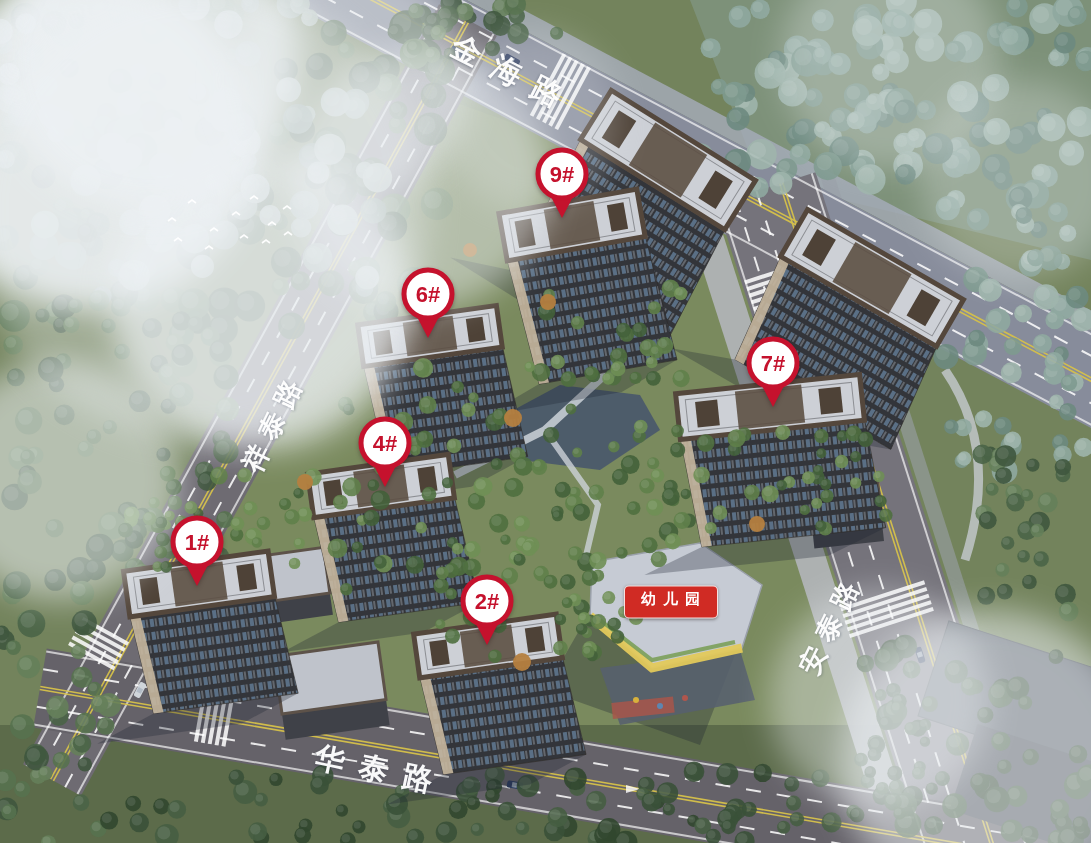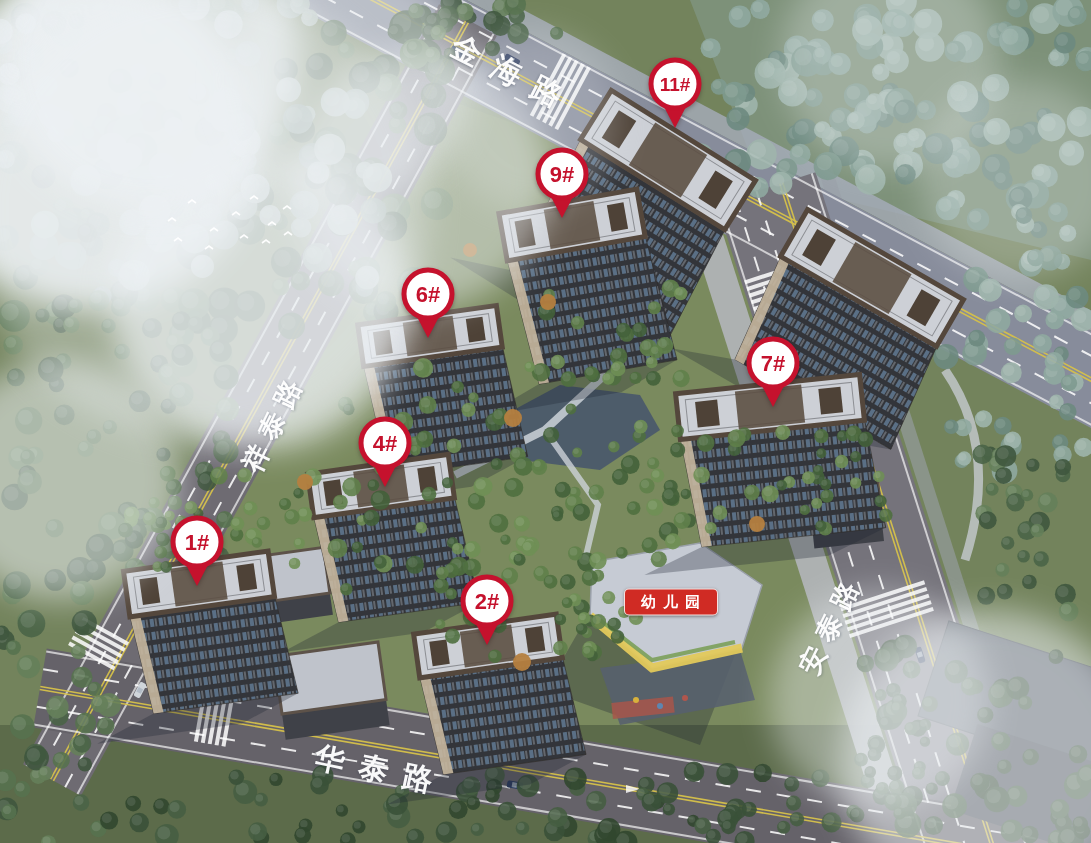--- a/index.html
+++ b/index.html
@@ -12,21 +12,21 @@
   .overlay{position:absolute;left:0;top:0;width:100%;height:100%;pointer-events:none;}
   .road-label{
     position:absolute;color:#fff;font-weight:600;white-space:nowrap;
     text-shadow:0 1px 3px rgba(30,40,60,.35);opacity:.96;pointer-events:none;
   }
   .pin{position:absolute;width:60px;height:78px;pointer-events:auto;cursor:pointer;
        filter:drop-shadow(0 2px 2px rgba(40,20,20,.35));}
   .badge{
     position:absolute;transform:translate(-50%,-50%);
     color:#fff;font-weight:bold;font-size:15px;letter-spacing:7px;
-    padding:3px 10px 3px 16px;border-radius:5px;
+    padding:3px 10px 9px 16px;border-radius:5px;
     border:1.5px solid rgba(255,255,255,.85);
     box-shadow:0 1px 3px rgba(40,30,30,.4);white-space:nowrap;pointer-events:none;
   }
 </style>
 </head>
 <body>
 
 <div class="stage">
   <svg class="scene" id="scene" width="1091" height="843" viewBox="0 0 1091 843">
       <defs>
@@ -2120,20 +2120,15 @@
       <div class="pin" style="left: 743px; top: 336px;"><svg width="60" height="78" viewBox="0 0 60 78">
       <polygon points="16,44 44,44 30,71" fill="#C5122D"></polygon>
       <circle cx="30" cy="27" r="24" fill="#FFFFFF" stroke="#C5122D" stroke-width="5"></circle>
       <text x="30" y="34.92" text-anchor="middle" font-family="Liberation Sans, DejaVu Sans, sans-serif" font-size="22" font-weight="bold" fill="#C5122D">7#</text>
     </svg></div>
       <div class="pin" style="left: 532px; top: 147px;"><svg width="60" height="78" viewBox="0 0 60 78">
       <polygon points="16,44 44,44 30,71" fill="#C5122D"></polygon>
       <circle cx="30" cy="27" r="24" fill="#FFFFFF" stroke="#C5122D" stroke-width="5"></circle>
       <text x="30" y="34.92" text-anchor="middle" font-family="Liberation Sans, DejaVu Sans, sans-serif" font-size="22" font-weight="bold" fill="#C5122D">9#</text>
     </svg></div>
-      <div class="pin" style="left: 645px; top: 57px;"><svg width="60" height="78" viewBox="0 0 60 78">
-      <polygon points="16,44 44,44 30,71" fill="#C5122D"></polygon>
-      <circle cx="30" cy="27" r="24" fill="#FFFFFF" stroke="#C5122D" stroke-width="5"></circle>
-      <text x="30" y="33.84" text-anchor="middle" font-family="Liberation Sans, DejaVu Sans, sans-serif" font-size="19" font-weight="bold" fill="#C5122D">11#</text>
-    </svg></div>
       <div class="badge" style="left: 671px; top: 602px; background: rgb(208, 43, 36);">幼儿园</div>
     </div>
 </div>
 
 </body></html>

